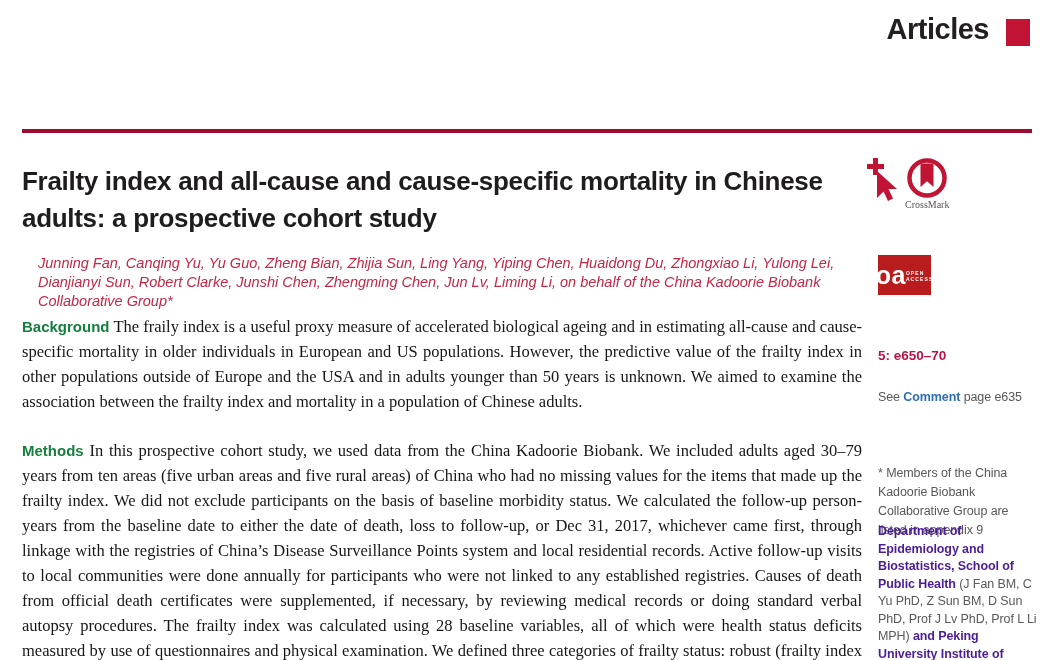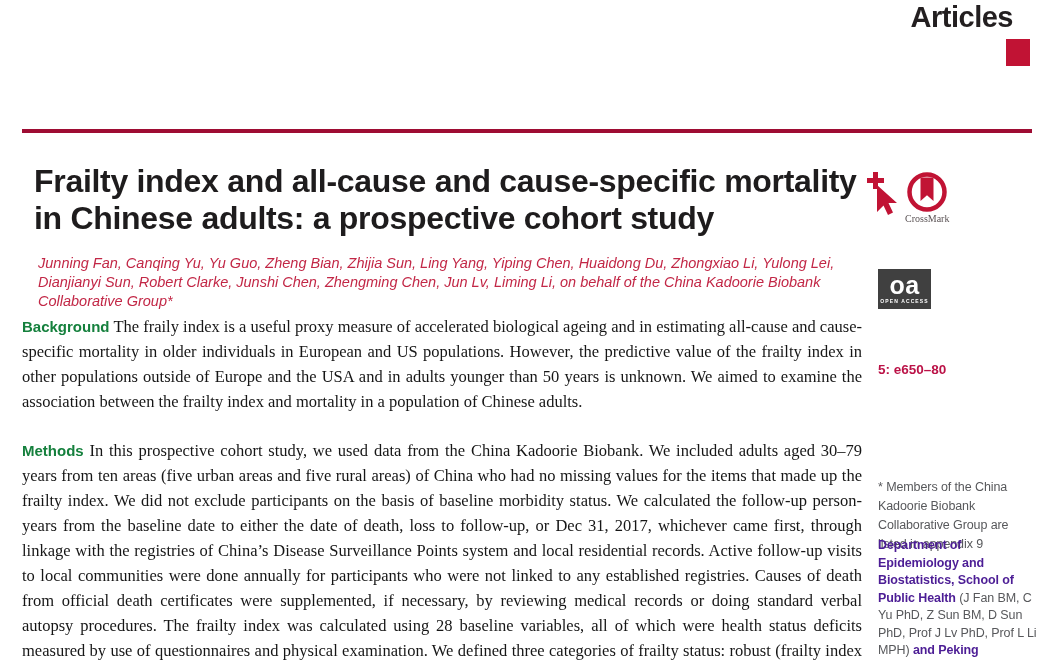--- a/index.html
+++ b/index.html
@@ -1,60 +1,60 @@
 <!DOCTYPE html>
 <html><head>
 <meta charset="utf-8">
 <style>
   html,body{margin:0;padding:0;background:#ffffff;}
   .page{
     position:relative;width:1040px;height:660px;overflow:hidden;
     background:#ffffff;font-family:"Liberation Sans",sans-serif;
   }
   
-  .masthead{position:absolute;top:0;right:10px;display:flex;align-items:flex-end;flex-direction:column;}
+  .masthead{position:absolute;top:12px;right:10px;display:flex;align-items:flex-end;}
   .section{
     margin:1px 17px 0 0;font-size:29px;line-height:33px;font-weight:700;
     color:#231f20;letter-spacing:-0.5px;
   }
   .redsquare{width:24px;height:27px;background:#c11334;margin-top:5px;}
   .rule{position:absolute;left:22px;right:8px;top:129px;height:4px;background:#9e0c33;}
   
   .main{position:absolute;left:22px;top:0;width:840px;}
   .title{
-    margin:163px 0 0 12px;font-size:32px;line-height:37px;font-weight:700;
+    margin:163px 0 0 0;font-size:26px;line-height:37px;font-weight:700;
     color:#1e1c1d;letter-spacing:-0.3px;
   }
   .authors{
     margin:17px 0 0 16px;font-size:14.5px;line-height:19px;font-style:italic;
     color:#c22746;font-weight:400;
   }
   .summary{
     margin:31px 0 0 0;font-size:17.5px;line-height:22px;font-weight:700;color:#c30f3f;
   }
   .body-par{
     margin:3px 0 0 0;font-family:"Liberation Serif",serif;font-size:16.5px;
     line-height:25px;color:#161616;text-align:justify;
   }
   .body-par.methods{margin-top:24px;}
   .runin{color:#15803d;font-weight:700;font-family:"Liberation Sans",sans-serif;font-size:15px;}
   
-  .sidebar{position:absolute;left:878px;top:16px;width:160px;height:644px;}
+  .sidebar{position:absolute;left:878px;top:2px;width:160px;height:644px;}
   .sidebar .note{
     position:absolute;margin:0;font-size:12.5px;line-height:19px;color:#57585b;
     letter-spacing:-0.1px;width:160px;
   }
   .crossmark{position:absolute;top:156px;left:-13px;display:flex;align-items:flex-start;cursor:pointer;}
   .cm-right{display:flex;flex-direction:column;align-items:center;margin-left:4px;}
   .cm-label{
     font-family:"Liberation Serif",serif;font-size:10px;color:#5a5254;margin-top:1px;
   }
   .oa{
-    position:absolute;top:253px;left:0;width:53px;height:40px;background:#404040;
-    display:flex;flex-direction:column;align-items:center;justify-content:center;
+    position:absolute;top:253px;left:0;width:53px;height:40px;background:#b91c1c;
+    display:flex;align-items:center;justify-content:center;
   }
   .oa-abbr{color:#ffffff;font-weight:700;font-size:25px;line-height:22px;letter-spacing:0.5px;}
   .oa-label{color:#ffffff;font-weight:700;font-size:5px;letter-spacing:1.1px;margin-top:2px;}
   .cite{position:absolute;top:344px;width:160px;color:#bb1247;}
   .cite1{font-size:13.5px;line-height:19px;font-weight:700;font-style:italic;}
   .cite2{font-size:13.5px;line-height:19px;font-weight:700;}
   .note.comment{top:386px;}
   .note.translation{top:408px;}
   .note.members{top:462px;}
   .note.affil{top:521px;line-height:17.5px;}
@@ -100,23 +100,24 @@
         <div class="cm-label">CrossMark</div>
       </div>
     </div>
 
     <div class="oa">
       <div class="oa-abbr">oa</div>
       <div class="oa-label">OPEN ACCESS</div>
     </div>
 
     <div class="cite">
-      <div class="cite2">5: e650–80</div>
+      <div class="cite2">5: e650–70</div>
     </div>
 
+    <p class="note comment"><span>See</span> <a class="blue bold">Comment</a> <span>page e635</span></p>
 
 
     <p class="note members">* Members of the China Kadoorie Biobank Collaborative Group are listed in appendix 9</p>
 
     <p class="note affil"><span class="bold">Department of Epidemiology and Biostatistics, School of Public Health</span> <span>(J Fan BM, C Yu PhD, Z Sun BM, D Sun PhD, Prof J Lv PhD, Prof L Li MPH)</span> <span class="bold">and Peking University Institute of Environmental Medicine</span>  </p>
 
   </aside>
 </div>
 
 </body></html>

